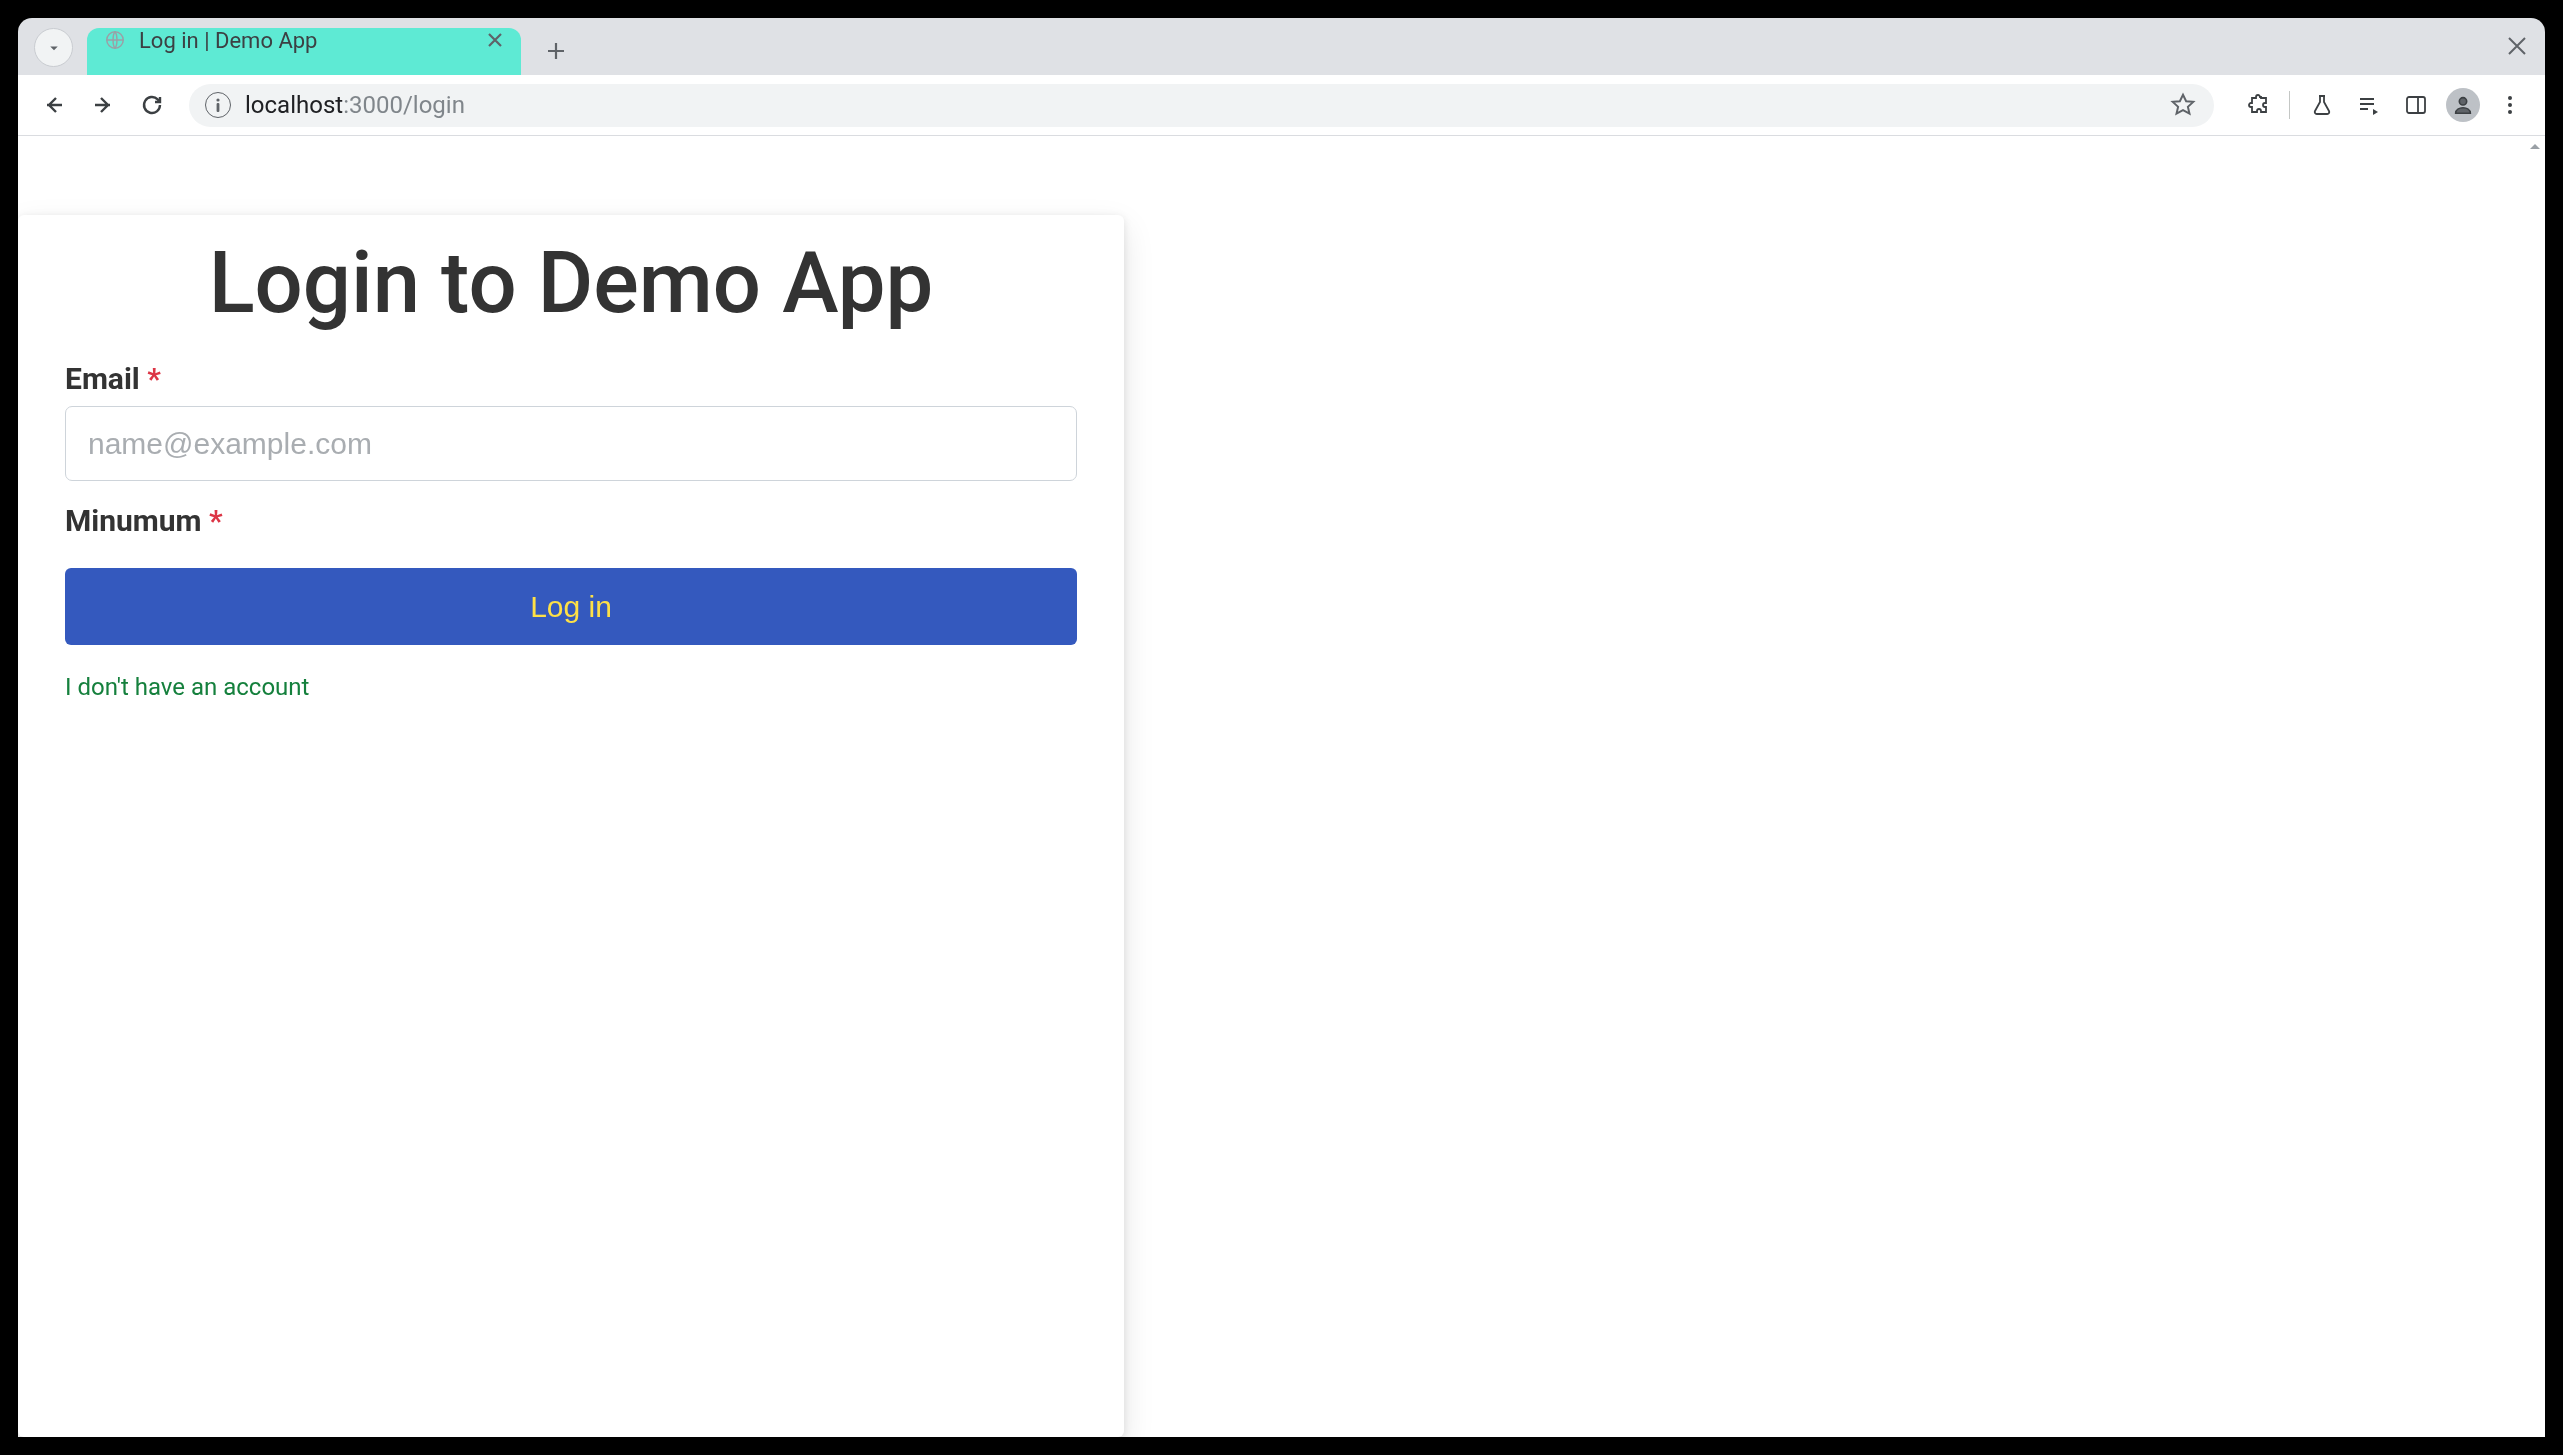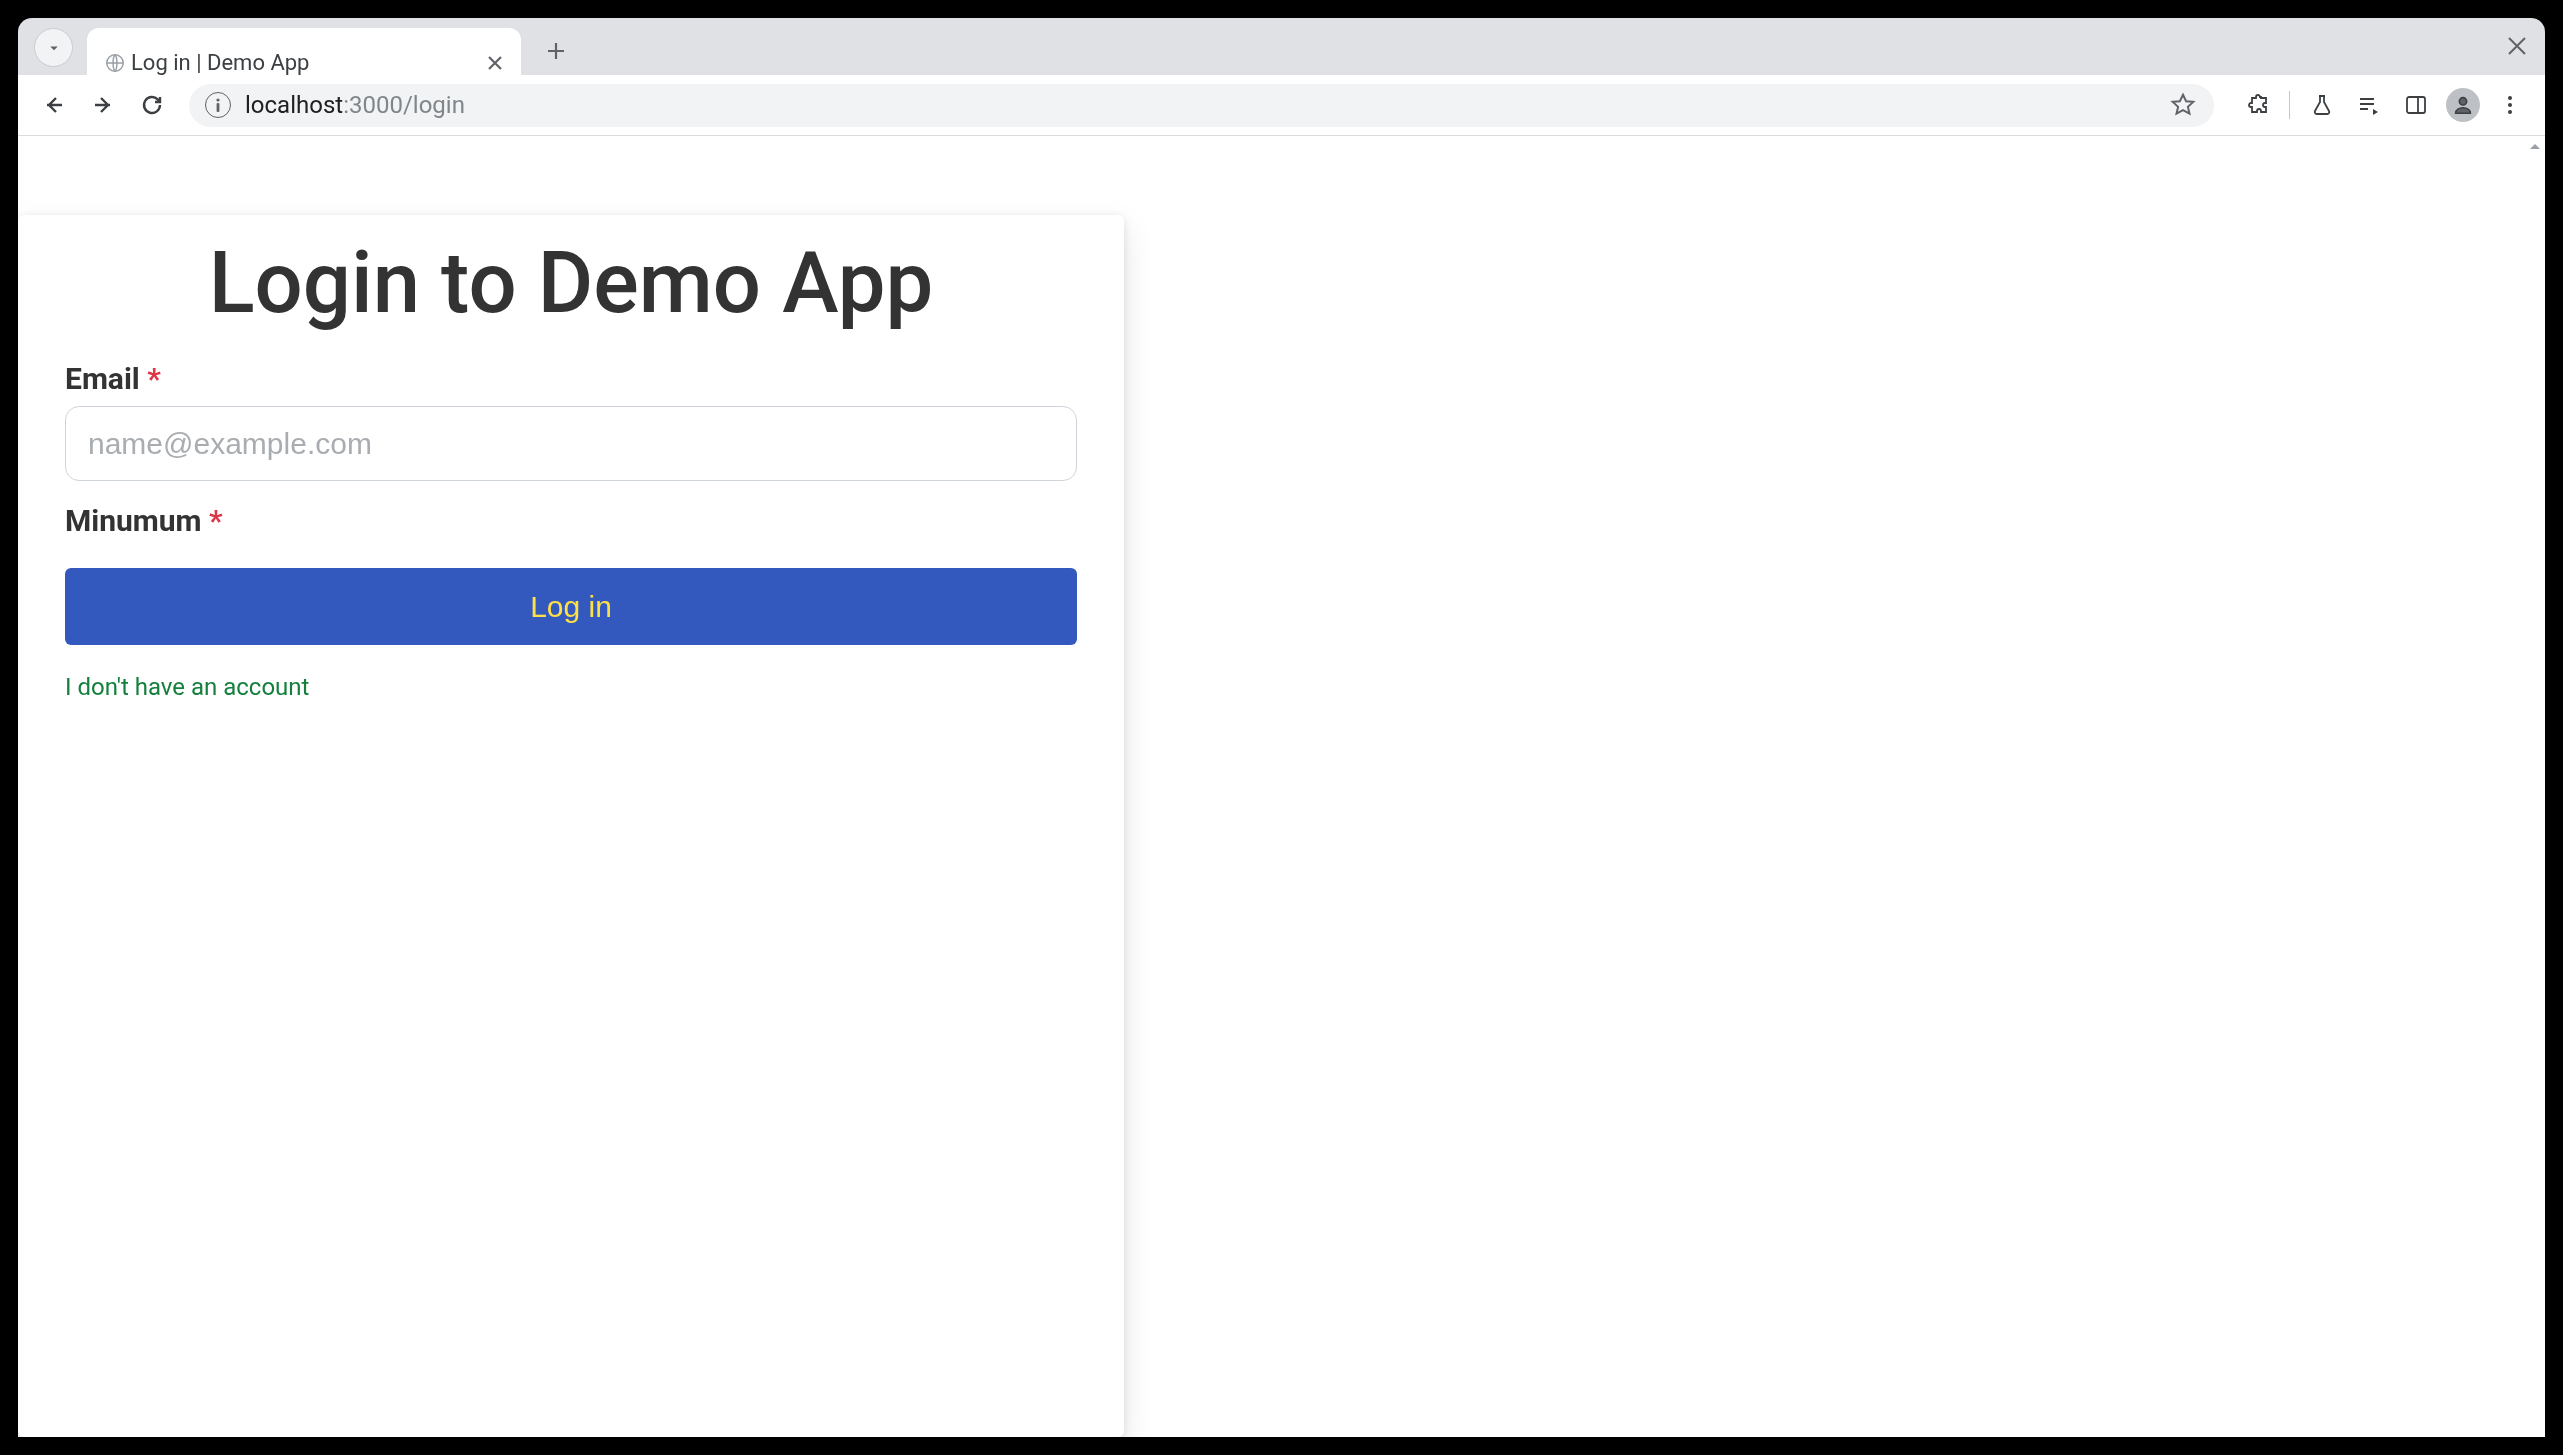--- a/index.html
+++ b/index.html
@@ -40,28 +40,28 @@
       border-radius: 50%;
       background: #f1f3f4;
       display: flex;
       align-items: center;
       justify-content: center;
       border: 1px solid #c9ccd1;
     }
     .tab-search svg { width: 18px; height: 18px; fill: #5f6368; }
     .tab {
       height: 47px;
-      background: #ffffff;
+      background: #5eead4;
       border-radius: 12px 12px 0 0;
       display: flex;
-      align-items: flex-end;
+      align-items: flex-start;
       padding: 0 14px 0 16px;
       min-width: 434px;
       position: relative;
-      gap: 4px;
+      gap: 12px;
     }
     .tab-favicon {
       width: 24px; height: 24px; border-radius: 50%;
       display: flex; align-items: center; justify-content: center;
     }
     .tab-favicon svg { width: 22px; height: 22px; }
     .tab-title {
       font-size: 22px;
       color: #3c4043;
       flex: 1;
@@ -190,21 +190,21 @@
       font-size: 30px;
       font-weight: 700;
       color: #333333;
       margin-bottom: 10px;
     }
     .req { color: #dc3545; }
     .form-input {
       width: 100%;
       height: 75px;
       border: 1.5px solid #ced4da;
-      border-radius: 14px;
+      border-radius: 7px;
       padding: 12px 22px;
       font-size: 30px;
       color: #495057;
       background: #fff;
     }
     .form-input::placeholder { color: #a9adb1; }
     .login-btn {
       width: 100%;
       height: 77px;
       background: #3459be;

